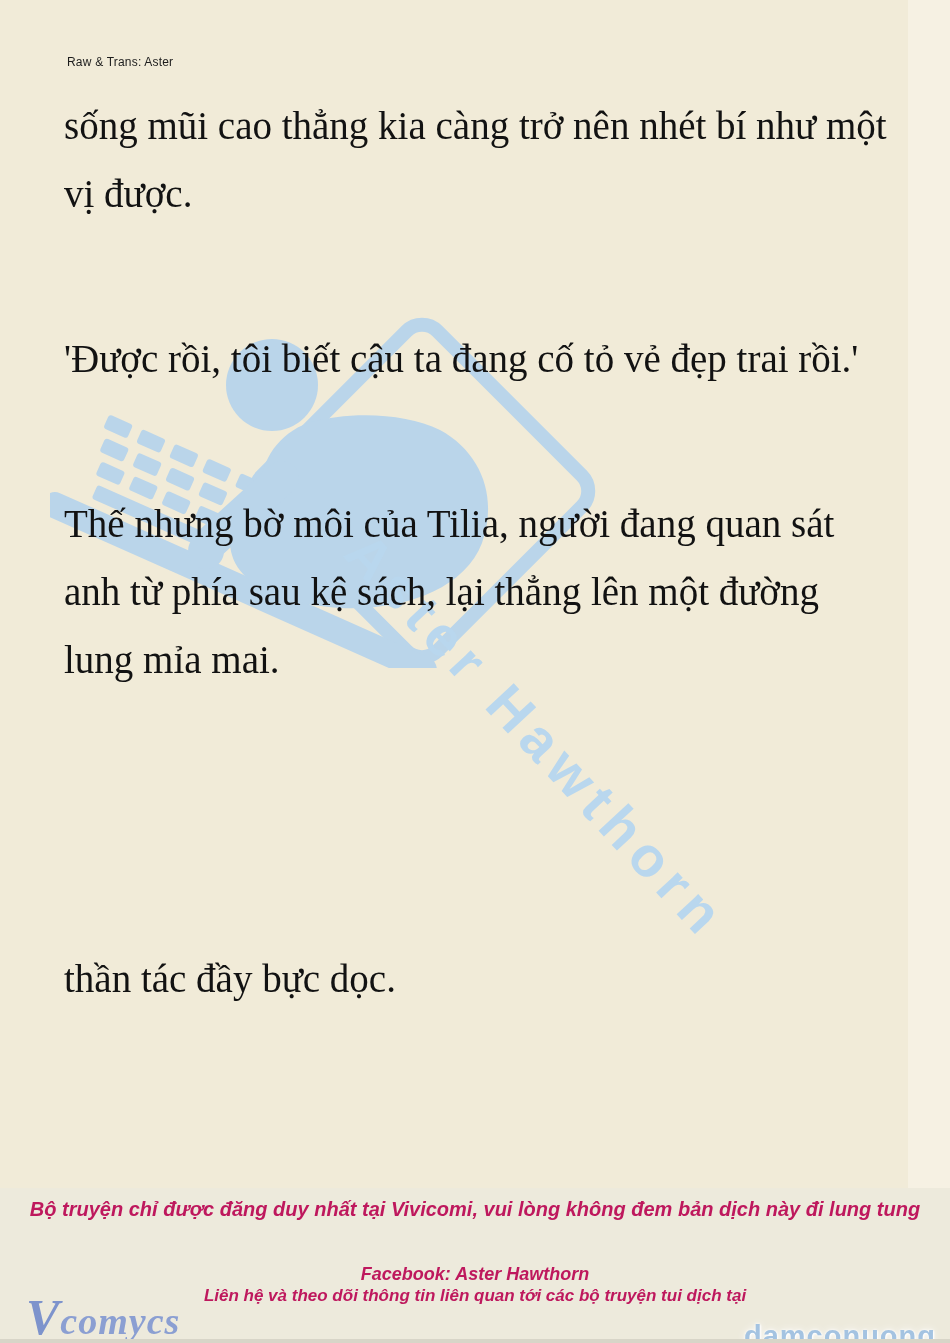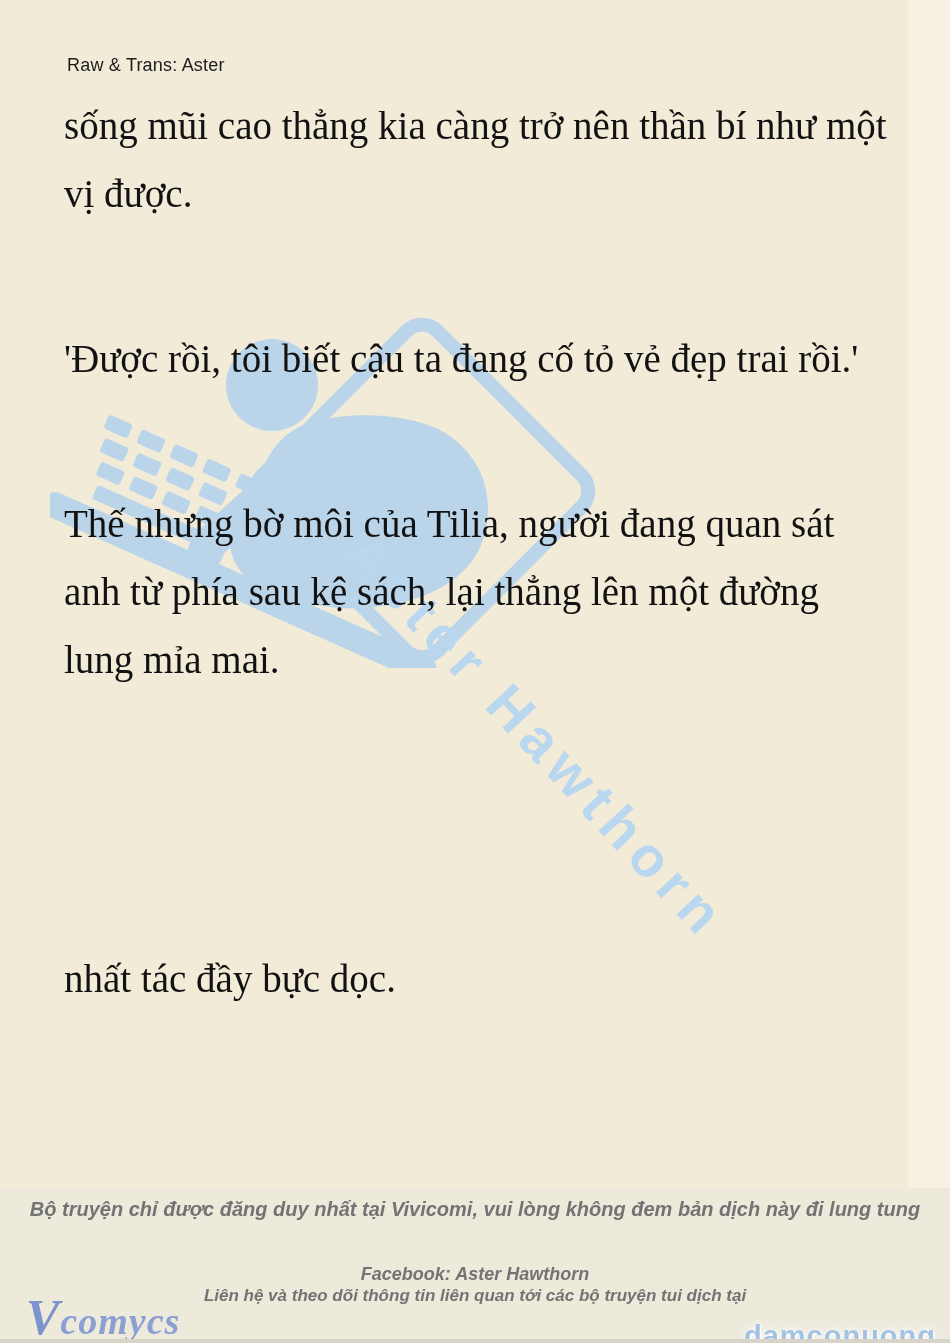--- a/index.html
+++ b/index.html
@@ -15,21 +15,21 @@
   .bottom-strip{
     position:absolute;bottom:0;left:0;width:100%;height:4px;
     background:#d8d5c8;z-index:5;
   }
   .footer-band{
     position:absolute;left:0;top:1188px;width:100%;height:155px;
     background:#edeadc;z-index:0;
   }
   .credit{
     position:absolute;left:67px;top:55px;
-    font-size:18px;color:#1c1c1c;letter-spacing:.2px;z-index:3;
+    font-size:12px;color:#1c1c1c;letter-spacing:.2px;z-index:3;
   }
   
   .para{position:absolute;left:64px;right:50px;z-index:2;}
   .pline{
     font-family:"Liberation Serif",serif;
     font-size:39px;line-height:68px;height:68px;
     color:#121212;white-space:nowrap;
   }
   .p1{top:92px;}
   .p2{top:325px;}
@@ -42,21 +42,21 @@
   }
   .wm-text{
     position:absolute;left:380px;top:520px;z-index:1;
     font-size:56px;font-weight:bold;letter-spacing:8px;
     color:#b9d7ee;white-space:nowrap;
     transform:rotate(47deg);transform-origin:0 0;
   }
   
   .footer-line{
     position:absolute;left:0;width:100%;text-align:center;
-    font-weight:bold;font-style:italic;color:#737373;z-index:3;
+    font-weight:bold;font-style:italic;color:#be185d;z-index:3;
   }
   .f1{top:1198px;font-size:20px;}
   .f2{top:1286px;font-size:17px;}
   .f3{top:1264px;font-size:18px;}
   
   .vcomycs{
     position:absolute;left:26px;top:1288px;z-index:4;
     font-family:"Liberation Serif",serif;font-style:italic;font-weight:bold;
     font-size:38px;color:#8b9fd2;letter-spacing:1px;
   }
@@ -116,37 +116,37 @@
                C 448 205, 432 160, 390 137
                C 355 120, 300 118, 258 130 Z"></path>
       <path d="M232 185 L158 252" stroke="#bad5ea" stroke-width="34" stroke-linecap="round" fill="none"></path>
       <circle cx="156" cy="258" r="18"></circle>
     </g>
   </svg>
 
   <div class="wm-text">Aster Hawthorn</div>
 
   <div class="para p1">
-    <div class="pline">sống mũi cao thẳng kia càng trở nên thần bí như một</div>
+    <div class="pline">sống mũi cao thẳng kia càng trở nên nhét bí như một</div>
     <div class="pline">vị được.</div>
   </div>
 
   <div class="para p2">
     <div class="pline">'Được rồi, tôi biết cậu ta đang cố tỏ vẻ đẹp trai rồi.'</div>
   </div>
 
   <div class="para p3">
     <div class="pline">Thế nhưng bờ môi của Tilia, người đang quan sát</div>
     <div class="pline">anh từ phía sau kệ sách, lại thẳng lên một đường</div>
     <div class="pline">lung mỉa mai.</div>
   </div>
 
 
   <div class="para p5">
-    <div class="pline">nhất tác đầy bực dọc.</div>
+    <div class="pline">thần tác đầy bực dọc.</div>
   </div>
 
   <div class="footer-line f1">Bộ truyện chỉ được đăng duy nhất tại Vivicomi, vui lòng không đem bản dịch này đi lung tung</div>
   <div class="footer-line f2">Liên hệ và theo dõi thông tin liên quan tới các bộ truyện tui dịch tại</div>
   <div class="footer-line f3">Facebook: Aster Hawthorn</div>
 
   <div class="vcomycs">Vcomycs</div>
   <div class="damconuong">damconuong</div>
 
   <div class="bottom-strip"></div>

